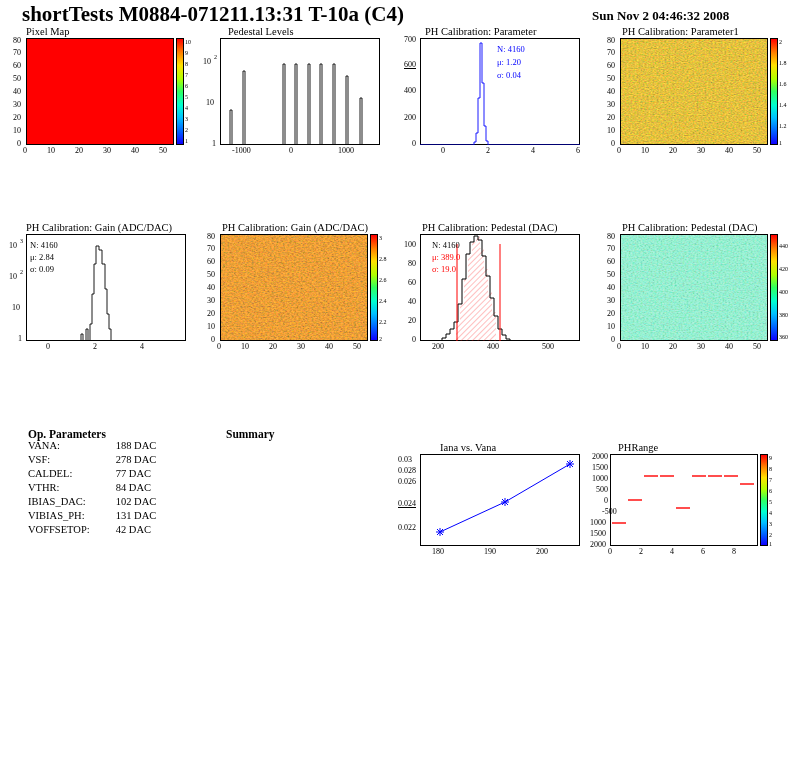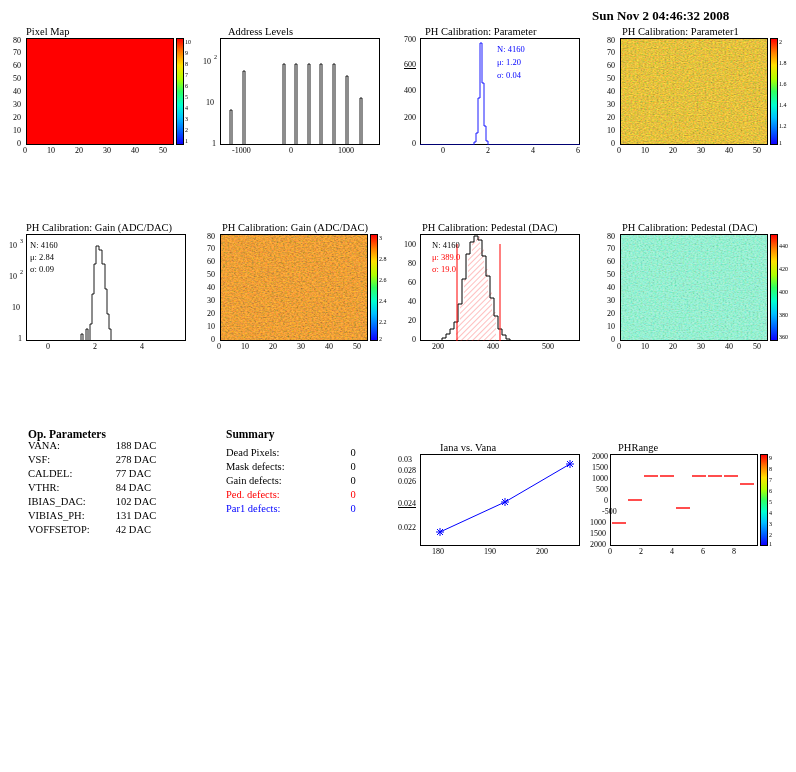--- a/index.html
+++ b/index.html
@@ -20,20 +20,21 @@
   table.sum td{padding:0 0 3px 0;font-family:"Liberation Serif",serif;font-size:10.5px;white-space:nowrap;}
   table.sum td.v{padding-left:66px;}
   .cbar{position:absolute;border:1px solid #000;box-sizing:border-box;}
   .cbl{position:absolute;font-family:"Liberation Serif",serif;font-size:6px;}
 </style>
 </head>
 <body>
 
 <div id="root">
 
+  <div class="abs title" style="left:22px;top:2px;">shortTests M0884-071211.13:31 T-10a (C4)</div>
   <div class="abs date" style="left:592px;top:8px;">Sun Nov  2 04:46:32 2008</div>
 
   <div class="abs paneltitle" style="left:26px;top:26px;">Pixel Map</div>
   <div>
     <div class="frame" style="left:26px;top:38px;width:148px;height:107px;background:#ff0000;"></div>
 
     <div class="abs axislbl" style="left:23px;top:146px;">0</div>
     <div class="abs axislbl" style="left:47px;top:146px;">10</div>
     <div class="abs axislbl" style="left:75px;top:146px;">20</div>
     <div class="abs axislbl" style="left:103px;top:146px;">30</div>
@@ -56,21 +57,21 @@
     <div class="cbl" style="left:185px;top:61px;">8</div>
     <div class="cbl" style="left:185px;top:72px;">7</div>
     <div class="cbl" style="left:185px;top:83px;">6</div>
     <div class="cbl" style="left:185px;top:94px;">5</div>
     <div class="cbl" style="left:185px;top:105px;">4</div>
     <div class="cbl" style="left:185px;top:116px;">3</div>
     <div class="cbl" style="left:185px;top:127px;">2</div>
     <div class="cbl" style="left:185px;top:138px;">1</div>
   </div>
 
-  <div class="abs paneltitle" style="left:228px;top:26px;">Address Levels</div>
+  <div class="abs paneltitle" style="left:228px;top:26px;">Pedestal Levels</div>
   <div>
     <div class="frame" style="left:220px;top:38px;width:160px;height:107px;"></div>
     <svg class="abs" style="left:220px;top:38px;" width="160" height="107" viewBox="0 0 160 107">
       <g stroke="#000" stroke-width="0.9" fill="none">
         <path d="M0,107 L0,107 L10,107 L10,72 L12,72 L12,107 L23,107 L23,33 L25,33 L25,107 L63,107 L63,26 L65,26 L65,107 L75,107 L75,26 L77,26 L77,107 L88,107 L88,26 L90,26 L90,107 L100,107 L100,26 L102,26 L102,107 L113,107 L113,26 L115,26 L115,107 L126,107 L126,38 L128,38 L128,107 L140,107 L140,60 L142,60 L142,107 L160,107"></path>
       </g>
     </svg>
     <div class="abs axislbl" style="left:232px;top:146px;">-1000</div>
     <div class="abs axislbl" style="left:289px;top:146px;">0</div>
     <div class="abs axislbl" style="left:338px;top:146px;">1000</div>
@@ -308,44 +309,20 @@
       <tr>
         <td>VOFFSETOP:</td>
         <td class="v">42 DAC</td>
       </tr>
     </tbody>
       </table>
   </div>
 
   <div class="abs" style="left:226px;top:428px;">
     <div class="sechead">Summary</div>
-    <table class="sum" style="margin-top:7px;">
-      <tbody>
-          <tr>
-        <td>Dead Pixels:</td>
-        <td class="v">0</td>
-      </tr>
-      <tr>
-        <td>Mask defects:</td>
-        <td class="v">0</td>
-      </tr>
-      <tr>
-        <td>Gain defects:</td>
-        <td class="v">0</td>
-      </tr>
-      <tr style="color:#ff0000;">
-        <td>Ped. defects:</td>
-        <td class="v">0</td>
-      </tr>
-      <tr style="color:#0000ff;">
-        <td>Par1 defects:</td>
-        <td class="v">0</td>
-      </tr>
-    </tbody>
-      </table>
   </div>
 
   <div class="abs paneltitle" style="left:440px;top:442px;">Iana vs. Vana</div>
   <div>
     <div class="frame" style="left:420px;top:454px;width:160px;height:92px;"></div>
     <svg class="abs" style="left:420px;top:454px;" width="160" height="92" viewBox="0 0 160 92">
       <g stroke="#0000ff" stroke-width="1" fill="none">
         <path d="M20,78 L85,48 L150,10"></path>
       </g>
       <g stroke="#0000ff" stroke-width="1">

